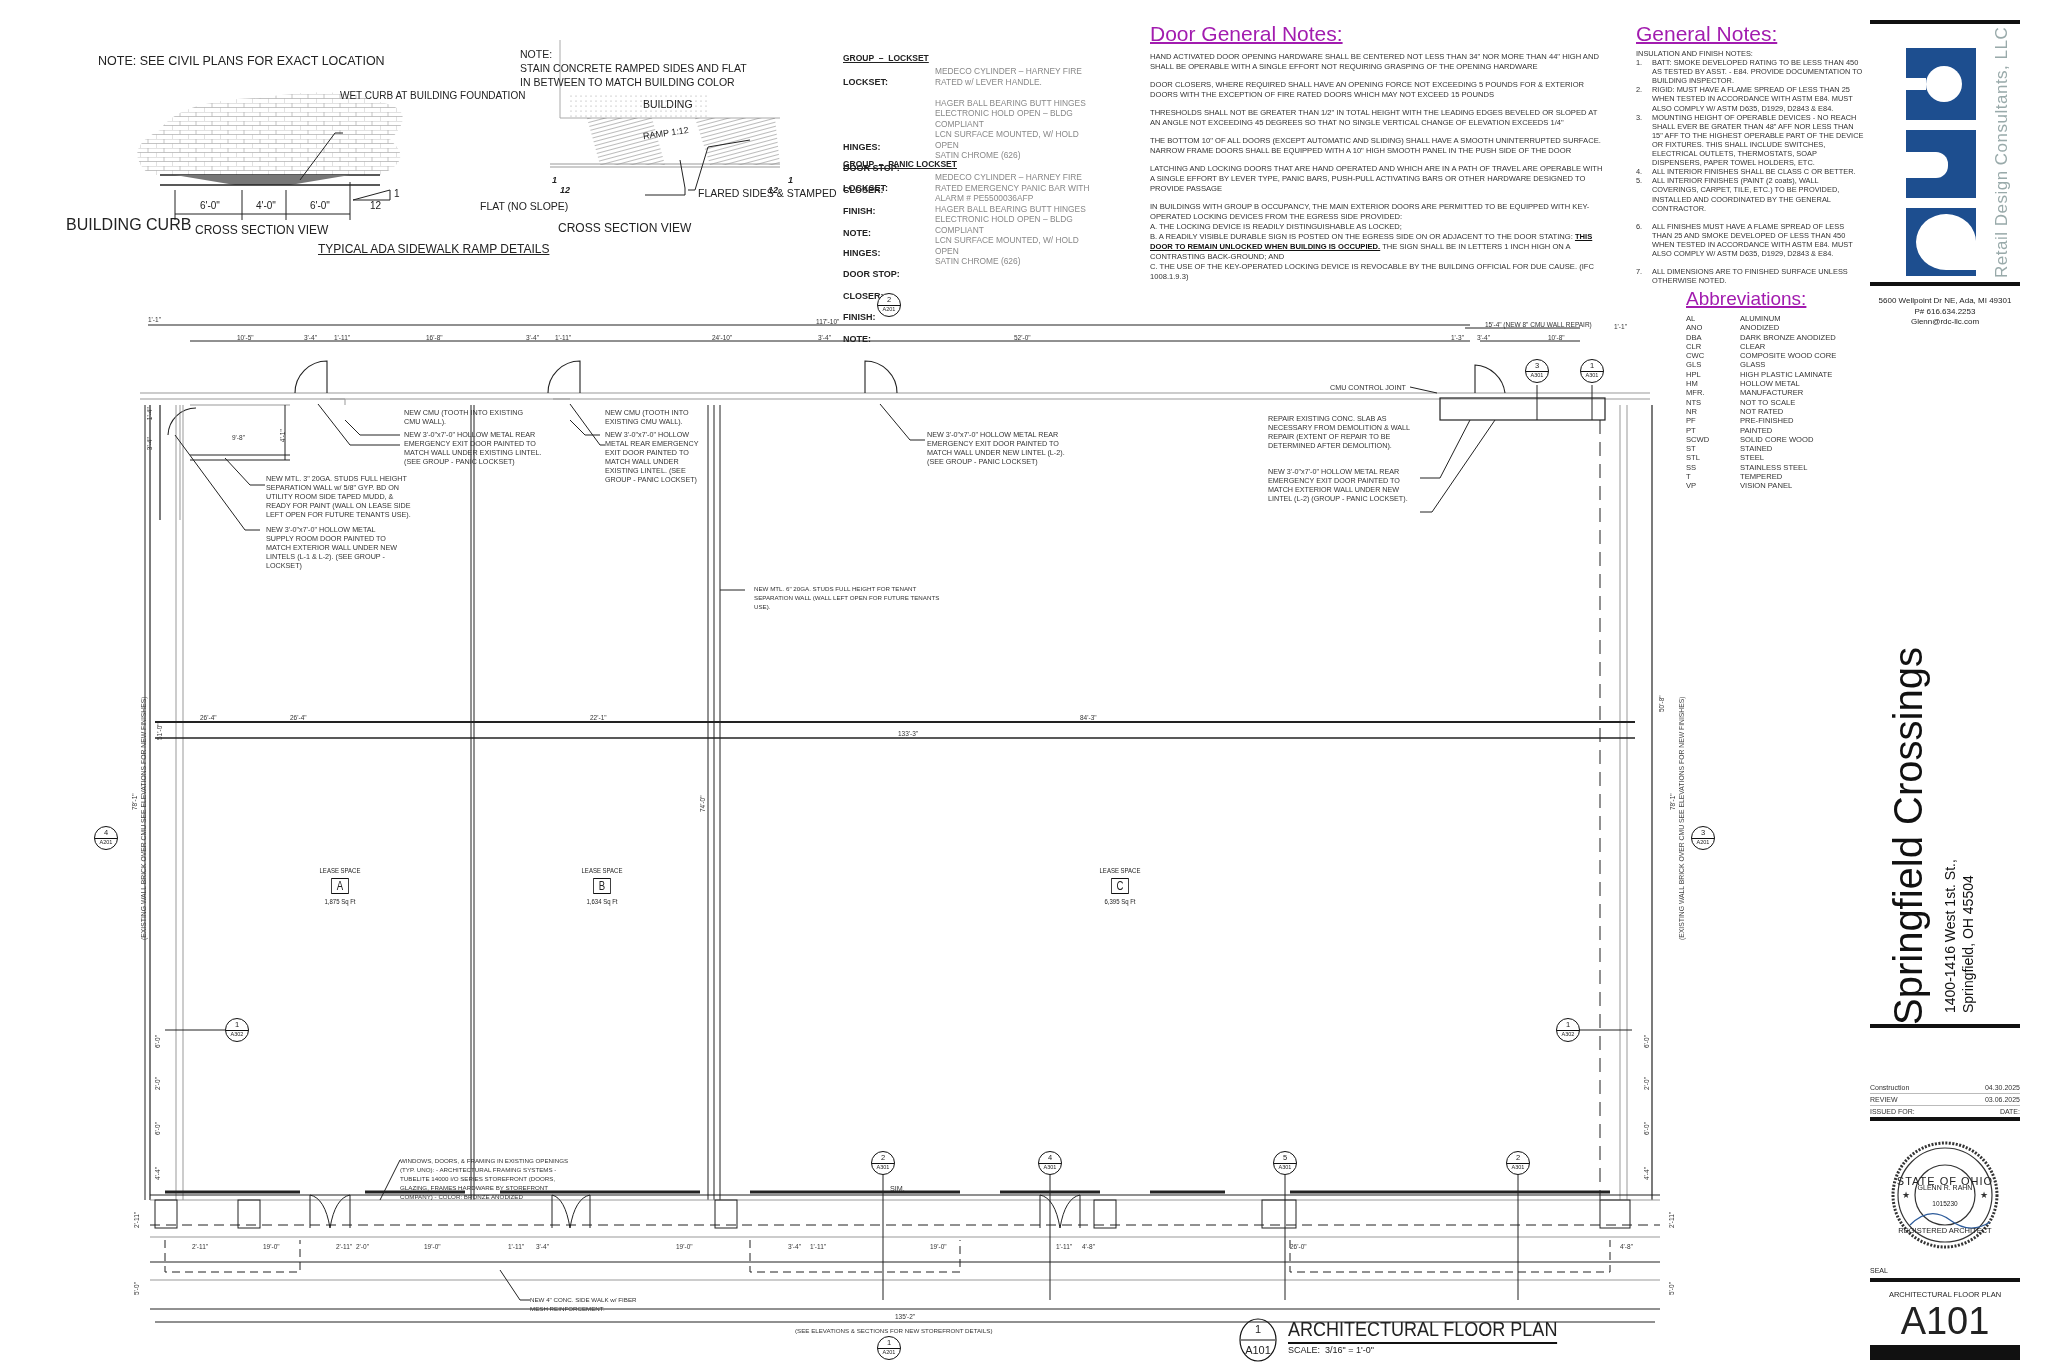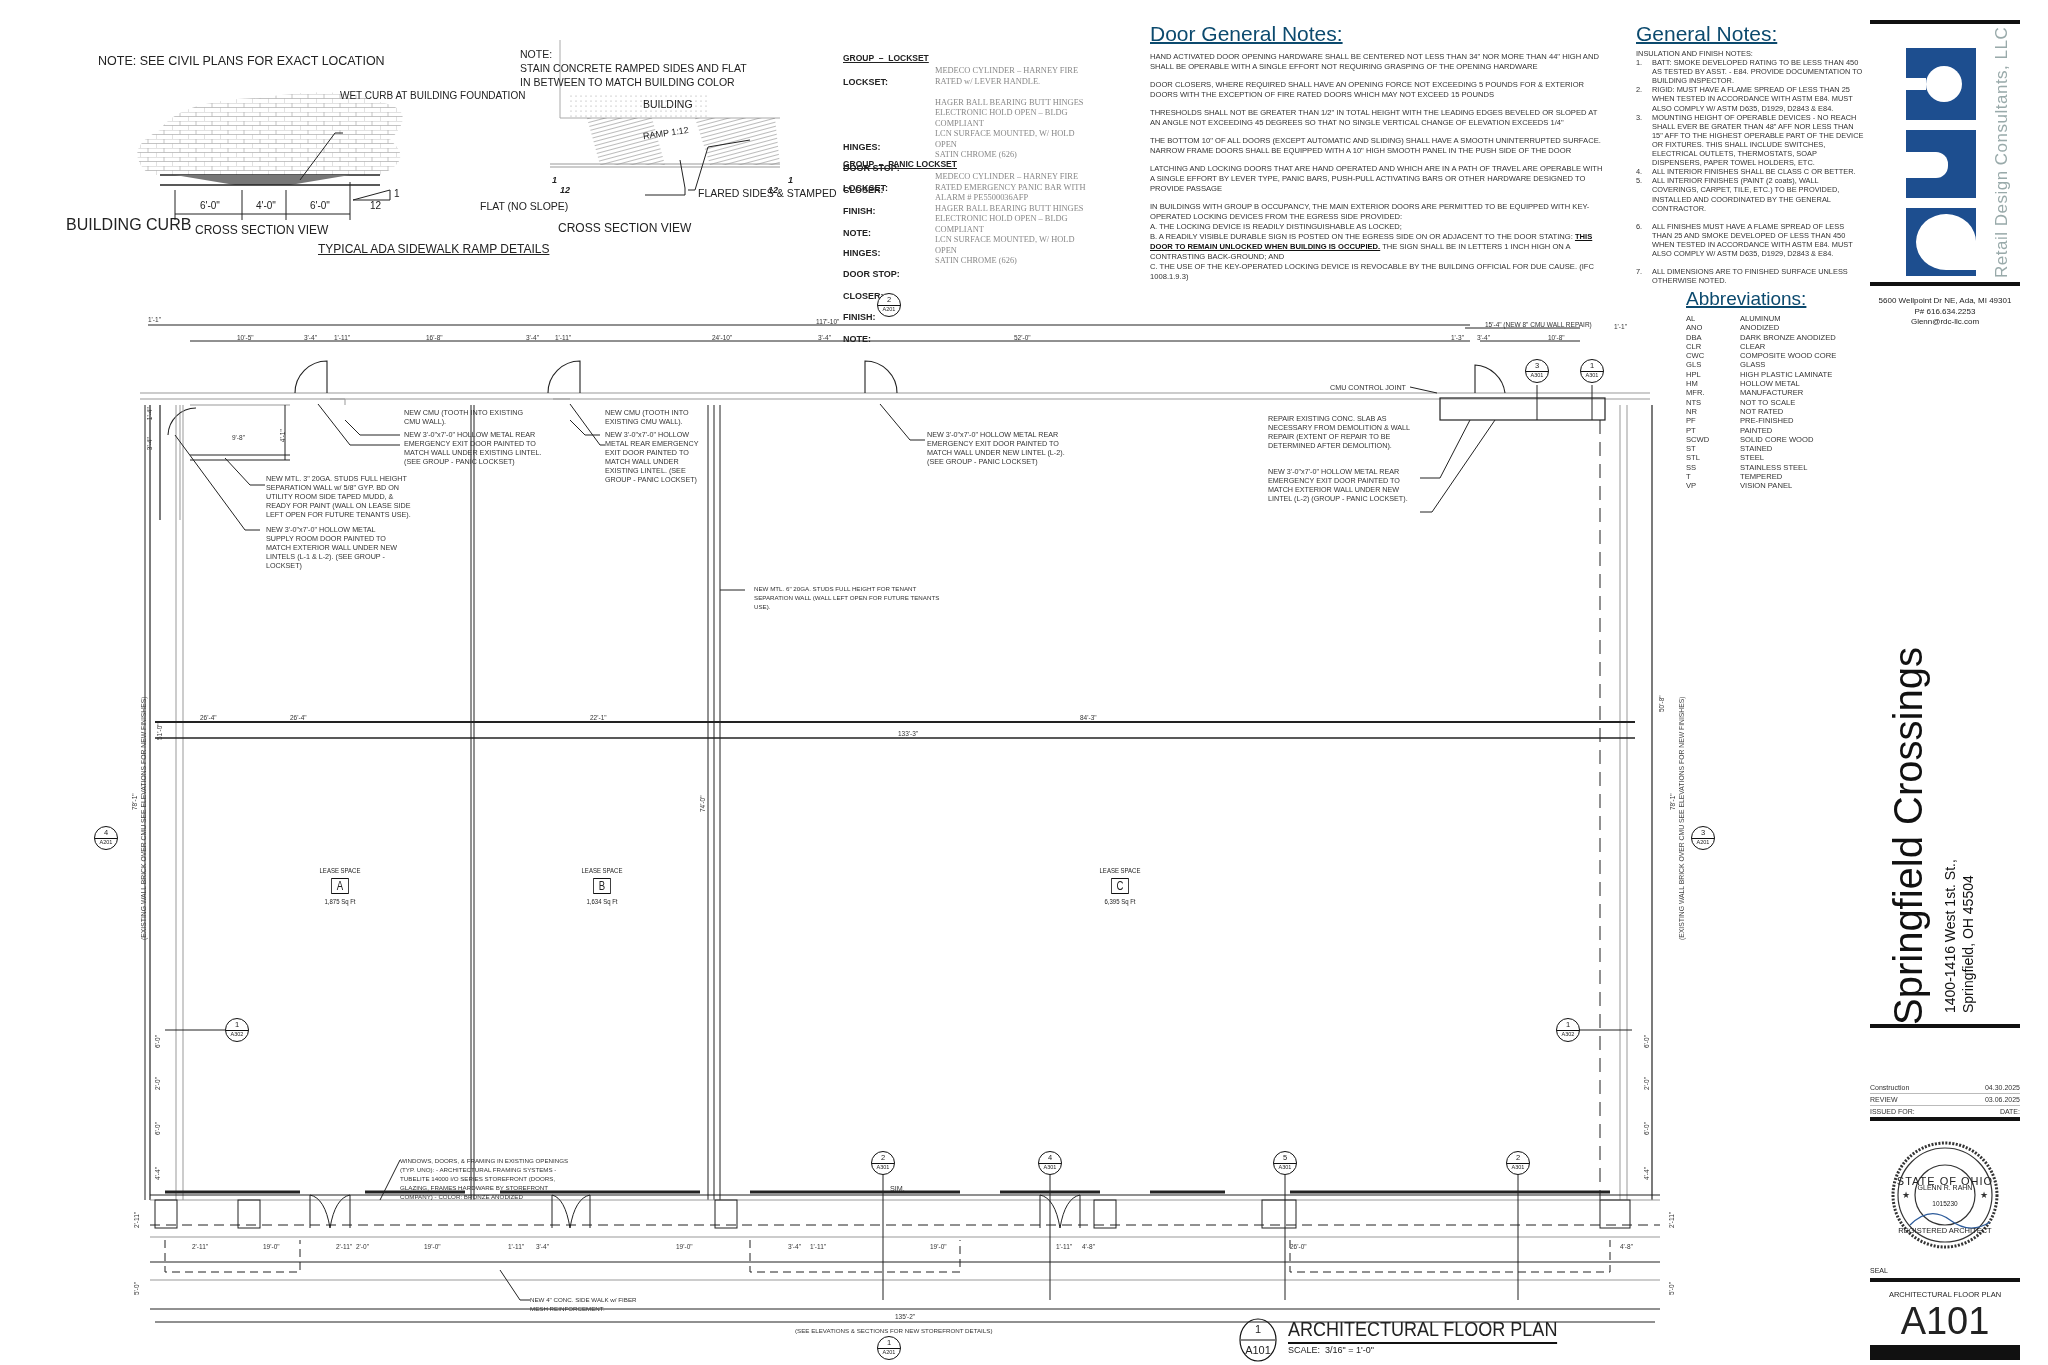--- a/index.html
+++ b/index.html
@@ -1,22 +1,22 @@
 <!DOCTYPE html>
 <html><head>
 <meta charset="utf-8">
 <style>
   html,body{margin:0;padding:0;background:#fff;}
   body{width:2048px;height:1365px;position:relative;overflow:hidden;font-family:"Liberation Sans",sans-serif;color:#222;}
   .abs{position:absolute;}
   .t{position:absolute;white-space:pre;line-height:1.15;}
-  .heading{font-size:21px;text-decoration:underline;text-decoration-thickness:2px;color:#0c4a6e;}
+  .heading{font-size:21px;text-decoration:underline;text-decoration-thickness:2px;color:#a21caf;}
   .note-body{font-size:7.6px;line-height:10px;white-space:normal;color:#333;}
   .hw-label{font-weight:bold;font-size:9px;line-height:10.5px;color:#222;margin-top:11px;}
-  .hw-val{font-family:Liberation Serif, serif;font-size:8.4px;line-height:10.5px;color:#888;padding-left:20px;}
+  .hw-val{font-family:Liberation Sans, sans-serif;font-size:8.4px;line-height:10.5px;color:#888;padding-left:20px;}
   .tiny{font-size:7.2px;line-height:9px;white-space:normal;color:#333;}
   .dim{font-size:6.5px;color:#333;}
   .section-mark{position:absolute;width:30px;height:30px;}
   .section-mark .c{position:absolute;left:3px;top:3px;width:24px;height:24px;border:1.3px solid #111;border-radius:50%;background:#fff;box-sizing:border-box;}
   .section-mark .num{position:absolute;left:0;width:30px;top:5px;text-align:center;font-size:7.5px;}
   .section-mark .ref{position:absolute;left:0;width:30px;top:16px;text-align:center;font-size:5.5px;}
   .section-mark .hl{position:absolute;left:4px;width:22px;top:15px;border-top:1px solid #111;}
   .abbr-row{display:flex;font-size:7.6px;line-height:9.3px;color:#333;}
   .abbr-row .k{width:54px;}
   .tb-row{display:flex;justify-content:space-between;font-size:7px;border-bottom:1.5px solid #bbb;padding:2px 0;color:#333;}

